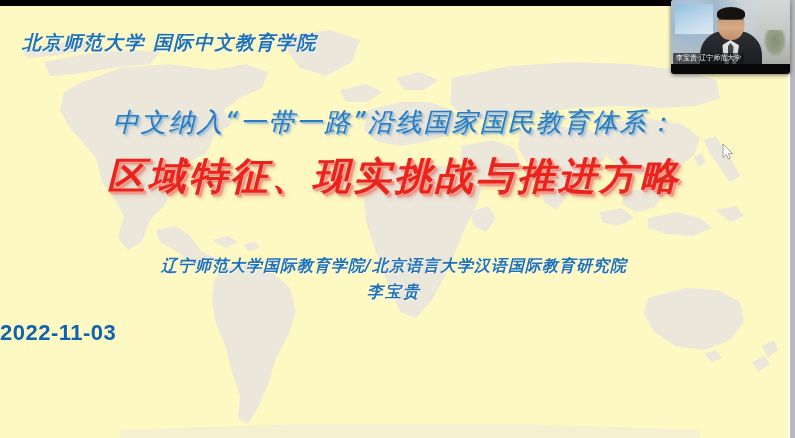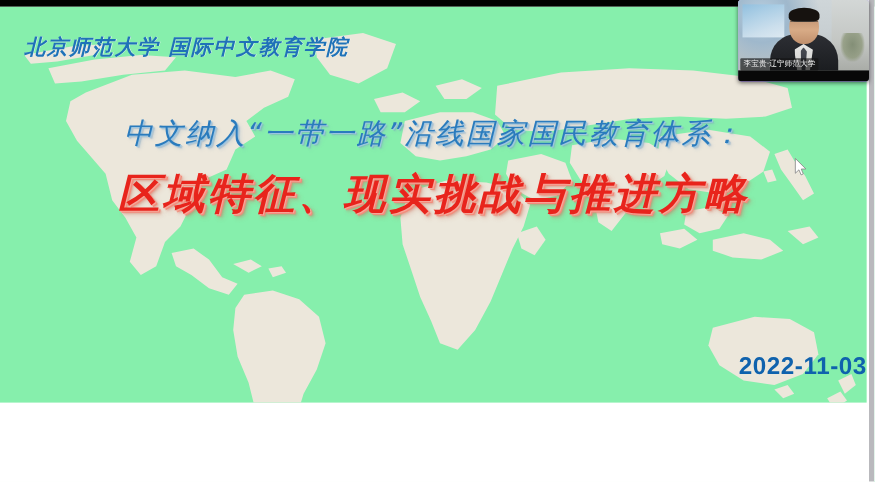--- a/index.html
+++ b/index.html
@@ -44,22 +44,22 @@
     height: 438px;
     background: #ffffff;
     z-index: 5;
   }
 
   
   .slide {
     position: absolute;
     top: 6px; left: 0;
     width: 788px;
-    height: 360px;
-    background: #86efac;
+    height: 432px;
+    background: #fef9c3;
     overflow: hidden;
   }
 
   
   .worldmap {
     position: absolute;
     left: 0; top: 0;
     width: 788px;
     height: 432px;
     opacity: 1;
@@ -151,21 +151,21 @@
     text-shadow: 0.5px 0.5px 0 rgba(255,255,255,0.7);
     line-height: 24px;
   }
 
   
   .slide-date {
     position: absolute;
     left: 0;
     top: 314px;
     width: 788px;
-    text-align: right;
+    text-align: left;
     font-family: "Liberation Sans", sans-serif;
     font-size: 22px;
     font-weight: bold;
     letter-spacing: 0.5px;
     color: #0f62ad;
   }
 
   
   .video-tile {
     position: absolute;
@@ -364,20 +364,24 @@
       </svg>
     </div>
 
     <div class="slide-header">北京师范大学 国际中文教育学院</div>
 
     <div class="title-block">
       <div class="title-line1">中文纳入“一带一路”沿线国家国民教育体系：</div>
       <div class="title-line2">区域特征、现实挑战与推进方略</div>
     </div>
 
+    <div class="affil-block">
+      <div class="affiliation">辽宁师范大学国际教育学院/北京语言大学汉语国际教育研究院</div>
+      <div class="author">李宝贵</div>
+    </div>
 
     <div class="slide-date">2022-11-03</div>
   </div>
 
   <div class="top-bar"></div>
 
   <div class="right-bar-inner"></div>
   <div class="right-bar"></div>
 
   <div class="video-tile">

